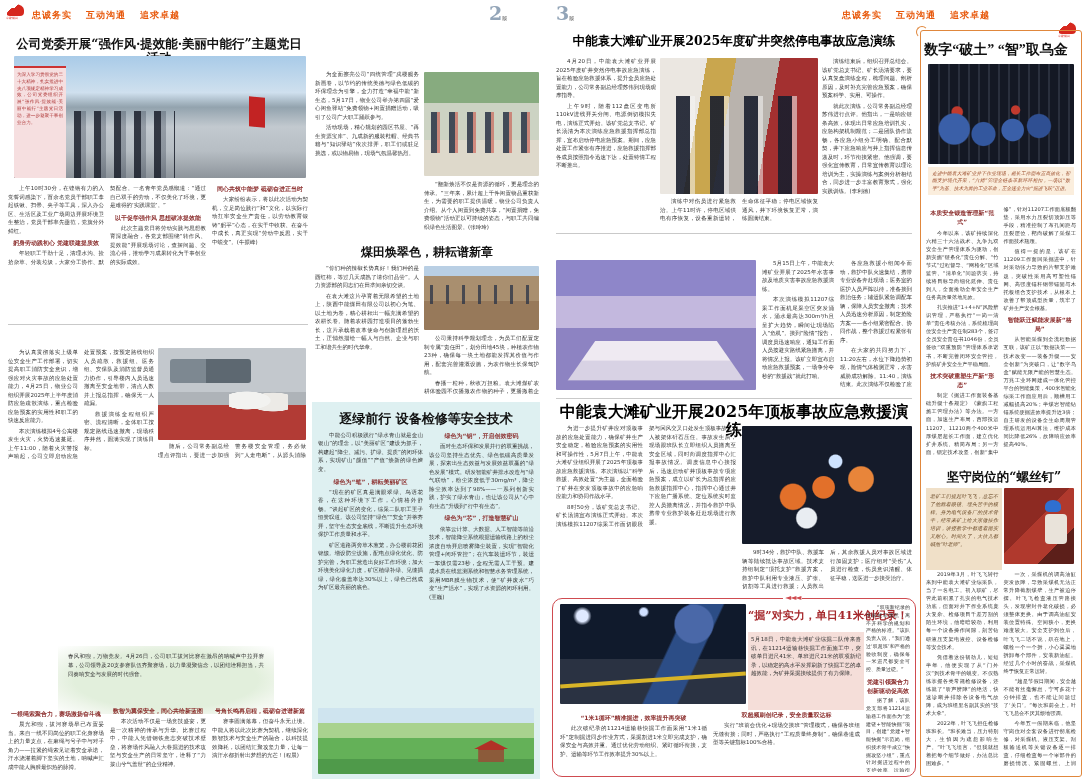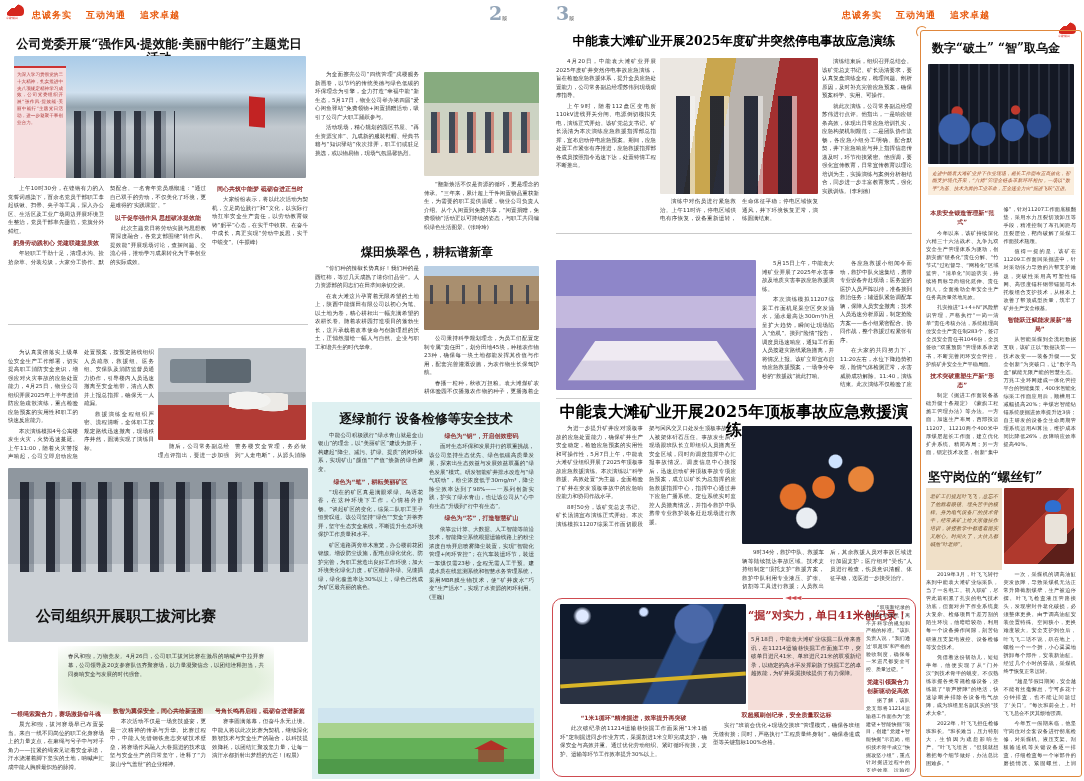--- a/index.html
+++ b/index.html
@@ -129,23 +129,20 @@
   <div class="abs bd cols2" style="left:8px;top:348px;width:146px;height:116px;">
       <p>为认真贯彻落实上级单位安全生产工作部署，切实提高职工消防安全意识，增强应对火灾事故的应急处置能力，4月25日，物业公司组织开展2025年上半年度消防应急疏散演练，重点检验应急预案的实用性和职工的快速反应能力。</p>
       <p>本次演练模拟4号公寓楼发生火灾，火势迅速蔓延。上午11:00，随着火灾警报声响起，公司立即启动应急处置预案，按预定路线组织人员疏散，救援组、医务组、安保队及消防监督员通力协作，引导楼内人员迅速撤离至安全地带，清点人数并上报总指挥，确保无一人疏漏。</p>
       <p>救援演练全程组织严密、流程清晰，全体职工按规定路线迅速撤离，现场秩序井然，圆满实现了演练目标。</p>
     </div>
   <div class="ph ph-cpr" style="left:158px;top:348px;width:148px;height:92px;"></div>
   <div class="abs bd cols2" style="left:158px;top:442px;width:148px;height:24px;">
       <p>随后，公司常务副总经理点评指出，要进一步加强警务楼安全管理，务必做到“人走电断”，从源头消除隐患，让每一条生命通道都真正成为“救命通道”。(张鑫)</p>
     </div>
 
-  <div class="ph ph-tug" style="left:8px;top:468px;width:300px;height:174px;">
-    <div class="overlay-hl" style="position:absolute;left:28px;bottom:16px;font-size:15px;">公司组织开展职工拔河比赛</div>
-  </div>
   <div class="abs intro-blob" style="left:58px;top:646px;width:196px;height:56px;">春风和煦，万物竞发。4月26日，公司职工拔河比赛在激昂的呐喊声中拉开赛幕，公司领导及20支参赛队伍齐聚赛场，以力量凝聚信念，以团结诠释担当，共同奏响安全与发展的时代强音。</div>
   <div class="abs bd cols3" style="left:8px;top:706px;width:300px;height:74px;">
       <div class="sub">一根绳索聚合力，赛场激扬奋斗魂</div>
       <p>晨光和煦，拔河赛场早已布置妥当。来自一线不同岗位的职工化身赛场上的力量支点，在麻绳与号子中与对手角力——拉紧的绳索见证着安全承诺，汗水浇灌着脚下坚实的土地，呐喊声汇成中能人胸膛最炽热的脉搏。</p>
       <div class="sub">数智为翼保安全，同心共绘新蓝图</div>
       <p>本次活动不仅是一场竞技盛宴，更是一次精神的传承与升华。比赛过程中，中能人凭借钢铁意志突破技术壁垒，将赛场作风融入大巷掘进的技术攻坚与安全生产的日常坚守，诠释了“力拔山兮气盖世”的企业精神。</p>
       <div class="sub">号角长鸣再启程，砥砺奋进谱新篇</div>
       <p>赛事圆满落幕，但奋斗永无止境。中能人将以此次比赛为契机，继续深化数智技术与安全生产的融合，以科技提效降耗，以团结汇聚攻坚力量，让每一滴汗水都折射出梦想的光芒！(程晨)</p>
     </div>
 
@@ -243,35 +240,35 @@
   <div class="abs bd cols2" style="left:560px;top:710px;width:300px;height:62px;">
       <div class="sub">“1米1循环”精准掘进，效率提升再突破</div>
       <p>此次破纪录的11214运输巷快掘工作面采用“1米1循环”定制掘进同步作业方式，采掘割进1米立即完成支护，确保安全与高效并重。通过优化劳动组织、紧盯循环衔接，支护、运输等环节工作效率提升30%以上。</p>
       <div class="sub">双超频刷创纪录，安全质量双达标</div>
       <p>实行“班前会优化+现场交接班”管理模式，确保各班组无缝衔接；同时，严格执行“工程质量终身制”，确保巷道成型等关键指标100%合格。</p>
     </div>
 
   <div class="abs orangeframe" style="left:920px;top:30px;width:160px;height:745px;"></div>
   <div class="curl" style="left:916px;top:26px;"></div>
 
-  <div class="abs hl" style="left:920px;top:42px;width:152px;font-size:12px;">数字“破土” “智”取乌金</div>
+  <div class="abs hl" style="left:920px;top:42px;width:152px;font-size:14px;font-family:Liberation Serif, serif;">数字“破土” “智”取乌金</div>
   <div class="ph ph-miners" style="left:928px;top:64px;width:146px;height:100px;"></div>
   <div class="abs caption" style="left:928px;top:167px;width:138px;">走进中能袁大滩矿业井下作业现场，超长工作面布置高效化，智能支护现代开采，“六精”管理全链条革新环环相扣，一场以“数字”为基、技术为翼的工业革命，正全速全力向“掘进飞跃”迈进。</div>
   <div class="abs bd cols2" style="left:926px;top:205px;width:150px;height:258px;column-gap:5px;font-size:5.2px;">
       <div class="sub">本质安全锻造管理新“范式”</div>
       <p>今年以来，该矿持续深化六精三十六法战术、九争九双安全生产管理体系为驱动，创新实施“链条化”责任分解、“竹节式”过程督导、“网格化”区域监管、“清单化”问题落实，持续将目标导向细化延伸、责任到人，全面推动全年安全生产任务高质量落地见效。</p>
       <p>扎实推进“1+4+N”风险辨识管理，严格执行“一岗一清单”责任考核办法，系统梳理岗位安全生产责任制283个，签订全员安全责任书1046份，全员签收“双重预防”管理体系承诺书，不断完善闭环安全管控，护航矿井安全生产平稳局面。</p>
       <div class="sub">技术突破重塑生产新“形态”</div>
       <p>制定《掘进工作面装备基础升级十条规定》《蒙旗工程施工管理办法》等办法。一方面，加速生产布局，西部投运11207、11210两个400米中厚煤层超长工作面，建立优化扩井系统、精简布局；另一方面，锁定技术攻坚，创新“集中修”，针对11207工作面底板翻垫，采用水力压裂切顶卸压等手段，精准控制了布孔间距与压裂层位，靶向破解了采煤工作面技术瓶颈。</p>
       <p>值得一提的是，该矿在11209工作面回采掘进中，针对采动张力导致的片帮支护难题，突破性采用高可塑性锚网、高强度锚杆钢带锚固与木托板组合支护技术，从根本上改善了帮顶成型质量，筑牢了矿井生产安全根基。</p>
       <div class="sub">智能跃迁赋能发展新“格局”</div>
       <p>从智能采煤到全流程数据互联，该矿正以“数据决策——技术改变——装备升级——安全创新”为突破口，让“数字乌金”赋能无限产能的智慧生态。万兆工业环网建成一体化管控平台的智能集策，400米智能化综采工作面应用后，顺槽用工减幅提高20%；半煤岩智能钻锚系统使掘进效率提升近3倍；自主研发的设备全生命周期管理系统运用AI算法，维护成本同比降低26%，故障响应效率提高40%。</p>
     </div>
 
-  <div class="abs hl" style="left:924px;top:470px;width:152px;font-size:12.5px;text-align:left;padding-left:4px;">坚守岗位的“螺丝钉”</div>
+  <div class="abs hl" style="left:924px;top:470px;width:152px;font-size:12.5px;text-align:center;padding-left:4px;">坚守岗位的“螺丝钉”</div>
   <div class="ph ph-worker" style="left:1004px;top:488px;width:70px;height:76px;"></div>
   <div class="abs tanintro" style="left:926px;top:488px;width:68px;height:74px;overflow:hidden;">老矿工们提起叶飞飞，总忘不了他戴着眼镜、埋头苦干的模样。身为电气设备厂的技术骨干，经常来矿上给大家做操作培训，讲授教学中都透着踏实又耐心。时间久了，大伙儿都喊他“叶老师”。</div>
   <div class="abs bd cols2" style="left:926px;top:570px;width:150px;height:200px;column-gap:5px;font-size:5.2px;">
       <p>2019年3月，叶飞飞转行来到中能袁大滩矿业综采队，当了一名电工。初入职矿，尽管此前积累了扎实的电气技术功底，但面对井下作业系统庞大复杂、检修项目千差万别的陌生环境，他暗暗较劲，利用每一个设备操作间隙，刻苦钻研液压支架电液控、设备检修等安全技术。</p>
       <p>凭借着这份韧劲儿，短短半年，他便实现了从“门外汉”到技术骨干的蜕变。不仅熟练掌握各类常规检修设备，还练就了“听声辨障”的绝活，快速诊断并排除各设备电气故障，成为班组里名副其实的“技术大拿”。</p>
       <p>2022年，叶飞飞担任检修班班长。“班长难当，压力特别大，生怕因为疏忽影响生产。”叶飞飞坦言，“但我就想着把每个细节做好，办法总比困难多。”</p>
       <p>一次，采煤机的调高油缸突发故障，导致采煤机无法正常升降截割煤壁，生产被迫停摆。叶飞飞检查液压管路接头，发现密封件老化破损，必须整体更换。由于调高油缸安装位置特殊、空间狭小，更换难度较大。安全支护到位后，叶飞飞二话不说，趴在地上，螺栓一个一个拆，小心翼翼地拆卸每个部件，安装新油缸。经过几个小时的奋战，采煤机终于恢复正常运转。</p>
       <p>“越是节假日期间，安全越不能有丝毫懈怠，宁可多花十分钟排查，也不能让问题过了‘关口’。”每次班前会上，叶飞飞总会不厌其烦地强调。</p>
       <p>今年五一假期来临，他坚守岗位对全套设备进行彻底检修，对采煤机、液压支架、刮板输送机等关键设备逐一排查，仔细检查每一个零部件的磨损情况、紧固螺丝、上润滑，始终像守护家人一般，守护着每一位并肩奋战的工友们。</p>
     </div>

